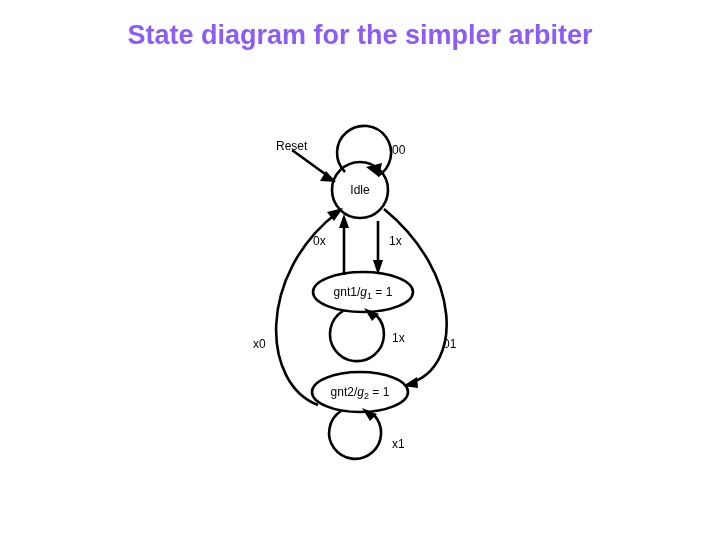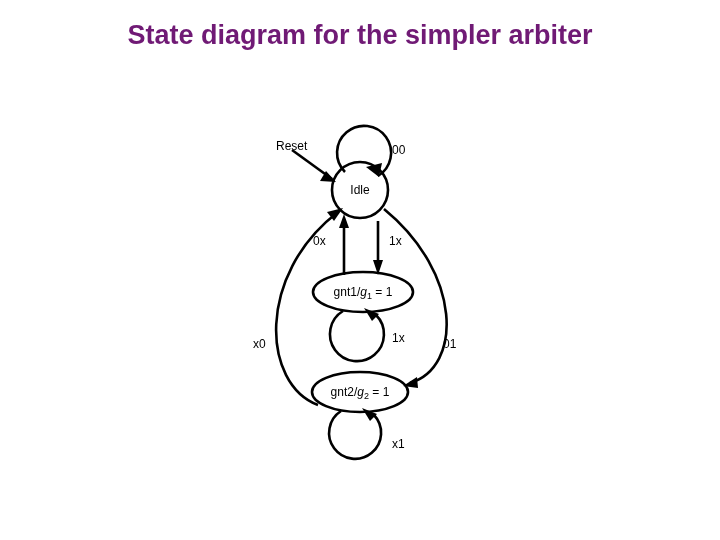--- a/index.html
+++ b/index.html
@@ -25,21 +25,21 @@
   #slide-title {
     position: absolute;
     left: 0;
     top: 18px;
     width: 720px;
     text-align: center;
     font-family: "Liberation Sans", sans-serif;
     font-weight: bold;
     font-size: 27px;
     line-height: 34px;
-    color: #701a75;
+    color: #8b5cf6;
     letter-spacing: 0px;
     white-space: nowrap;
   }
   #diagram-area {
     position: absolute;
     left: 0;
     top: 95px;
     width: 720px;
     height: 400px;
   }

